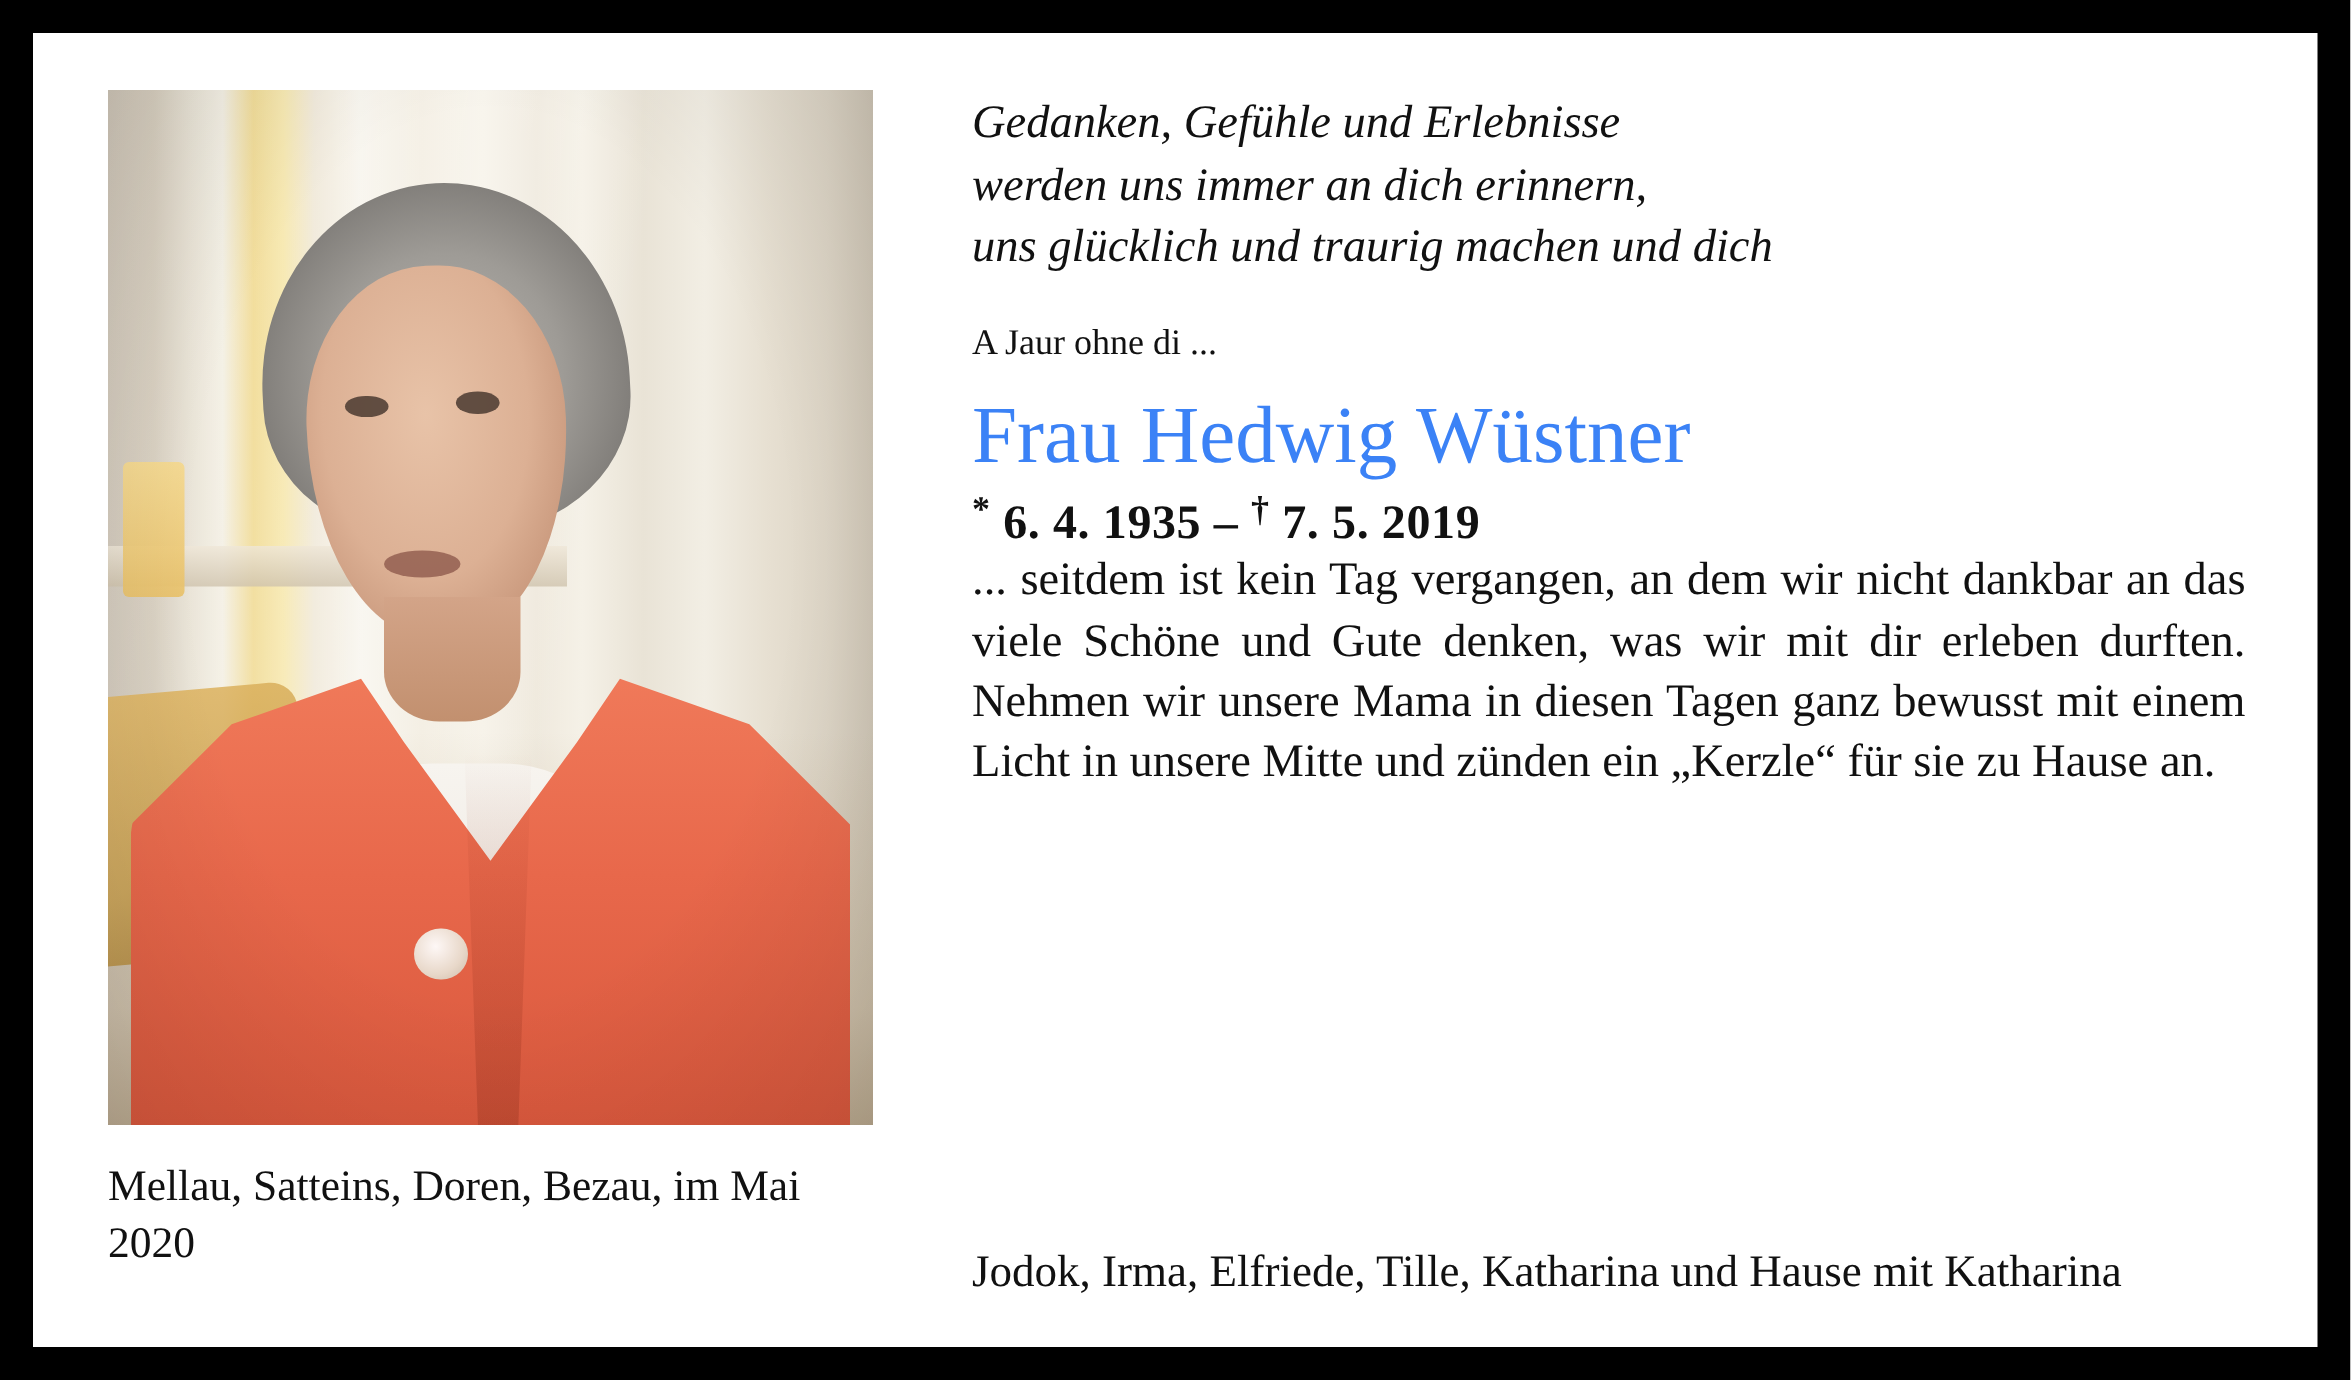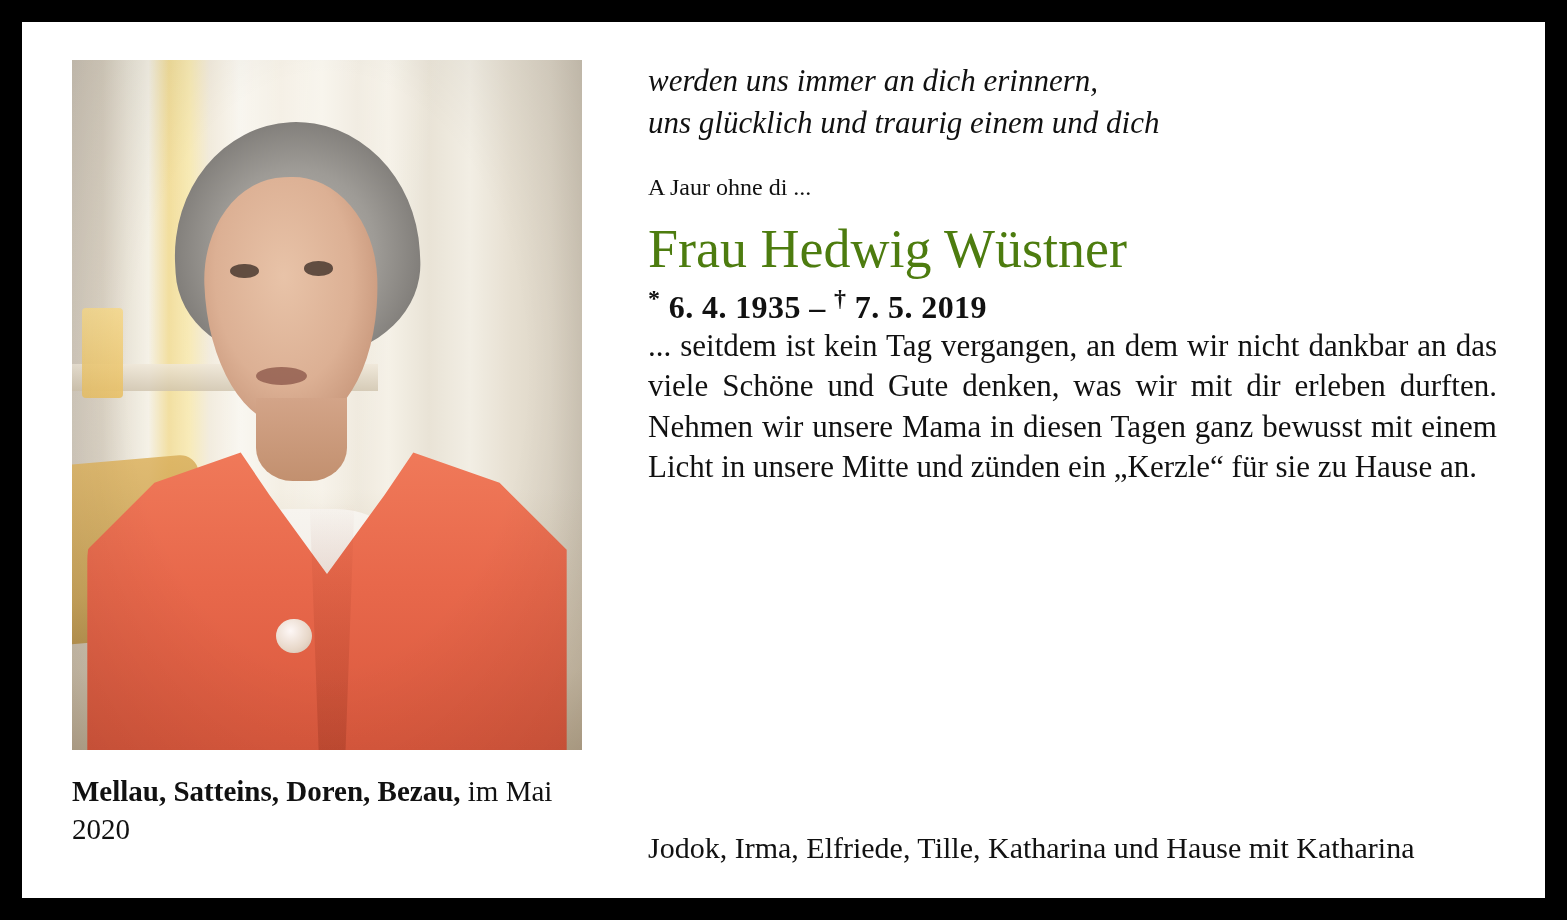--- a/index.html
+++ b/index.html
@@ -203,21 +203,21 @@
     inset: 0;
     background: radial-gradient(ellipse at 50% 45%, rgba(0,0,0,0) 55%, rgba(0,0,0,0.10) 100%);
   }
   .left-caption {
     margin-top: 22px;
     font-size: 29px;
     line-height: 1.32;
     color: #111111;
   }
   .left-caption .bold {
-    font-weight: bold;
+    font-weight: normal;
     margin-top: 12px;
   }
   
   .right-col {
     flex: 1 1 auto;
     padding-left: 56px;
     display: flex;
     flex-direction: column;
     height: 100%;
   }
@@ -230,21 +230,21 @@
   }
   .intro {
     font-size: 24px;
     line-height: 1.2;
     color: #111111;
     margin-bottom: 18px;
   }
   .name {
     font-size: 54px;
     line-height: 1.1;
-    color: #4d7c0f;
+    color: #3b82f6;
     margin-bottom: 6px;
     white-space: nowrap;
   }
   .dates {
     font-size: 32px;
     font-weight: bold;
     letter-spacing: 0.4px;
     color: #111111;
   }
   .dates .sup {
@@ -294,22 +294,23 @@
           <div class="brooch"></div>
           <div class="vignette"></div>
         </div>
         <div class="left-caption">
           <span class="bold">Mellau, Satteins, Doren, Bezau,</span><span> im Mai 2020</span>
         </div>
       </div>
 
       <div class="right-col">
         <div class="verse">
+          <div>Gedanken, Gefühle und Erlebnisse</div>
           <div>werden uns immer an dich erinnern,</div>
-          <div>uns glücklich und traurig einem und dich</div>
+          <div>uns glücklich und traurig machen und dich</div>
         </div>
 
         <div class="intro">A Jaur ohne di ...</div>
 
         <div class="name">Frau Hedwig Wüstner</div>
 
         <div class="dates">
           <span class="sup">*</span>
           <span>6. 4. 1935</span>
           <span>–</span>

